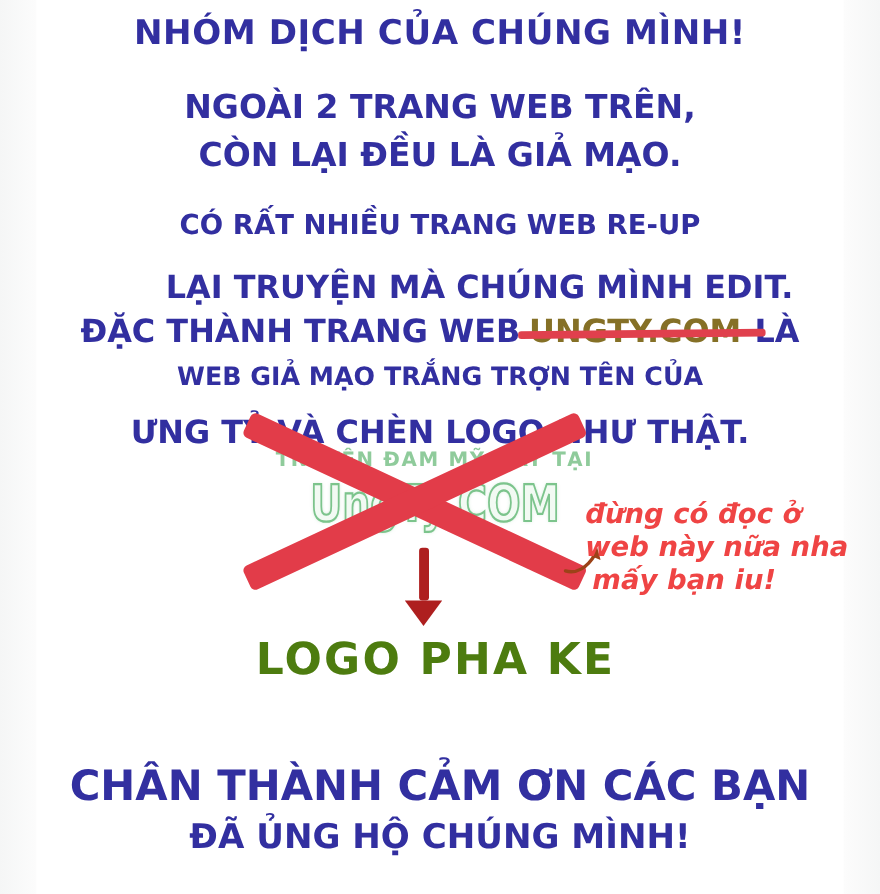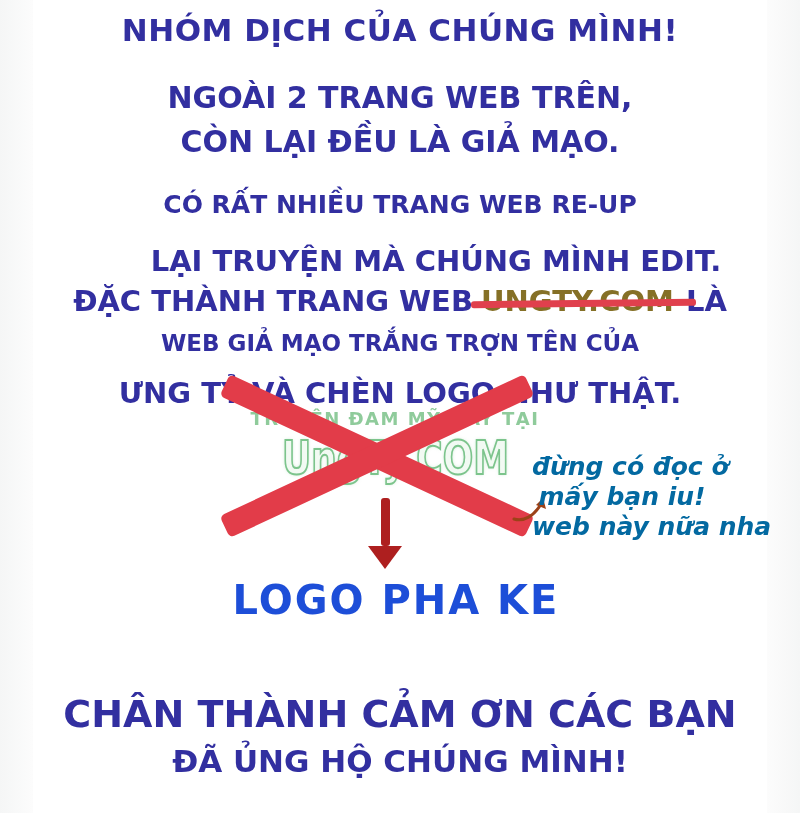--- a/index.html
+++ b/index.html
@@ -93,32 +93,32 @@
   .down-arrow .head{
     width:0;height:0;margin:0 auto;
     border-left:17px solid transparent;
     border-right:17px solid transparent;
     border-top:23px solid #ae1f1f;
   }
 
   .logo-pha-ke{
     position:absolute;left:0;top:577px;width:792px;
     text-align:center;
-    color:#1d4ed8;
+    color:#4d7c0f;
     font-size:40px;
     font-weight:bold;
     letter-spacing:2px;
     white-space:nowrap;
   }
 
   
   .note{
     position:absolute;left:532px;top:452px;width:180px;
     text-align:center;
-    color:#0369a1;
+    color:#ef4444;
     font-size:25px;
     line-height:30px;
     font-weight:bold;
     font-style:italic;
     white-space:nowrap;
   }
 
   .curved-arrow{position:absolute;left:512px;top:496px;}
 </style>
 </head>
@@ -151,22 +151,22 @@
     <div class="bar b"></div>
   </div>
 
   <svg class="curved-arrow" width="36" height="26" viewBox="0 0 36 26">
     <path d="M2,23 C12,26 22,20 29,8" stroke="#9c4218" stroke-width="3" fill="none" stroke-linecap="round"></path>
     <polygon points="31,2 34,13 24,9" fill="#9c4218"></polygon>
   </svg>
 
   <div class="note">
     <div>đừng có đọc ở</div>
+    <div>web này nữa nha</div>
     <div>mấy bạn iu!</div>
-    <div>web này nữa nha</div>
   </div>
 
   <div class="down-arrow">
     <div class="shaft"></div>
     <div class="head"></div>
   </div>
 
   <div class="logo-pha-ke">LOGO PHA KE</div>
 
   <div class="blue-line thanks-1">CHÂN THÀNH CẢM ƠN CÁC BẠN</div>

